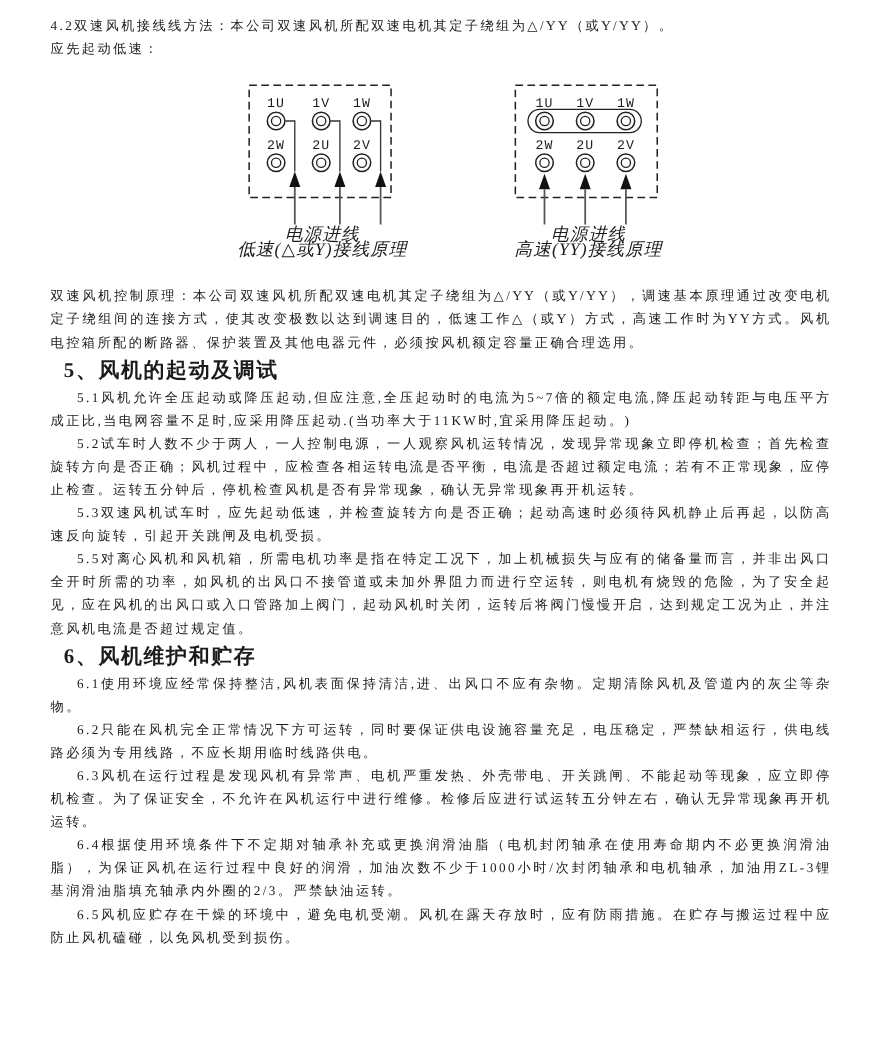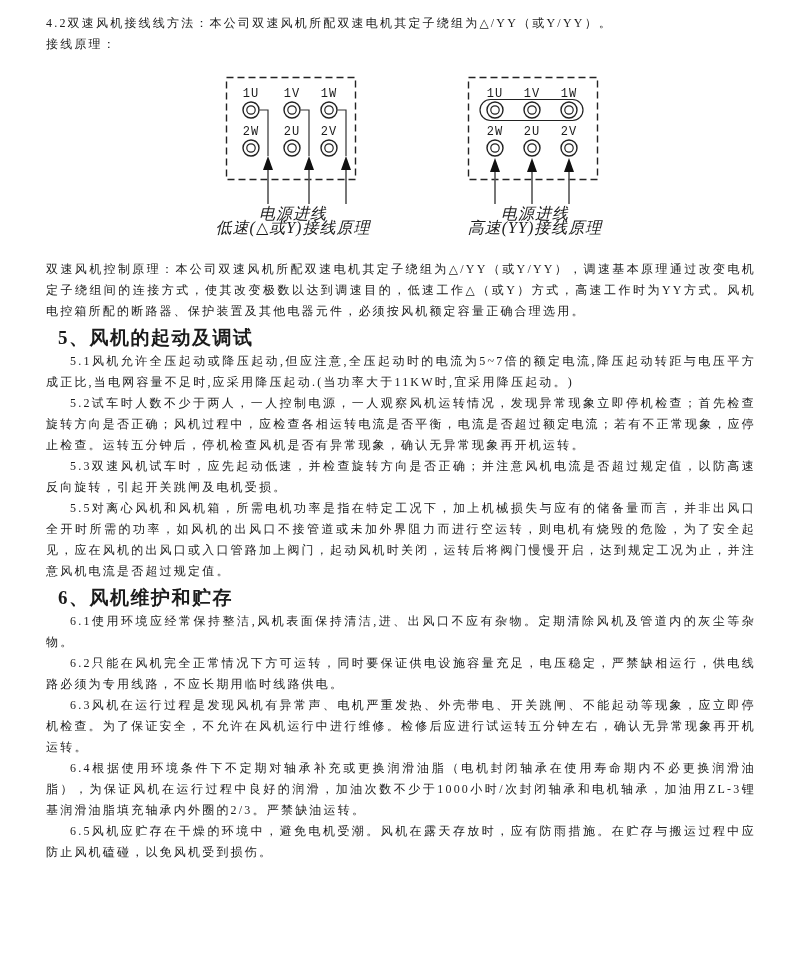--- a/index.html
+++ b/index.html
@@ -55,21 +55,21 @@
     font-size:12px;
     letter-spacing:1px;
   }
 </style>
 </head>
 <body>
 
 <div class="page">
 
   <p class="body-text">4.2双速风机接线线方法：本公司双速风机所配双速电机其定子绕组为△/YY（或Y/YY）。</p>
-  <p class="body-text">接线原理：</p>
+  <p class="body-text">应先起动低速：</p>
 
   <div class="diagrams-row">
 
     <figure class="diagram">
       <svg width="150" height="130" viewBox="0 0 150 130">
         <rect x="8.5" y="1.5" width="129" height="102" fill="none" stroke="#222222" stroke-width="1.4" stroke-dasharray="7 4"></rect>
 
         <g>
           <text class="svg-terminal-label" x="33" y="21" text-anchor="middle" fill="#1b1b1b">1U</text>
           <circle cx="33" cy="34" r="8" fill="none" stroke="#222222" stroke-width="1.4"></circle>
@@ -180,21 +180,21 @@
       </figcaption>
     </figure>
 
   </div>
 
   <p class="body-text control-paragraph">双速风机控制原理：本公司双速风机所配双速电机其定子绕组为△/YY（或Y/YY），调速基本原理通过改变电机定子绕组间的连接方式，使其改变极数以达到调速目的，低速工作△（或Y）方式，高速工作时为YY方式。风机电控箱所配的断路器、保护装置及其他电器元件，必须按风机额定容量正确合理选用。</p>
 
   <h2 class="section-heading">5、风机的起动及调试</h2>
   <p class="body-text indent">5.1风机允许全压起动或降压起动,但应注意,全压起动时的电流为5~7倍的额定电流,降压起动转距与电压平方成正比,当电网容量不足时,应采用降压起动.(当功率大于11KW时,宜采用降压起动。)</p>
   <p class="body-text indent">5.2试车时人数不少于两人，一人控制电源，一人观察风机运转情况，发现异常现象立即停机检查；首先检查旋转方向是否正确；风机过程中，应检查各相运转电流是否平衡，电流是否超过额定电流；若有不正常现象，应停止检查。运转五分钟后，停机检查风机是否有异常现象，确认无异常现象再开机运转。</p>
-  <p class="body-text indent">5.3双速风机试车时，应先起动低速，并检查旋转方向是否正确；并注意风机电流是否超过规定值，以防高速反向旋转，引起开关跳闸及电机受损。</p>
+  <p class="body-text indent">5.3双速风机试车时，应先起动低速，并检查旋转方向是否正确；起动高速时必须待风机静止后再起，以防高速反向旋转，引起开关跳闸及电机受损。</p>
   <p class="body-text indent">5.5对离心风机和风机箱，所需电机功率是指在特定工况下，加上机械损失与应有的储备量而言，并非出风口全开时所需的功率，如风机的出风口不接管道或未加外界阻力而进行空运转，则电机有烧毁的危险，为了安全起见，应在风机的出风口或入口管路加上阀门，起动风机时关闭，运转后将阀门慢慢开启，达到规定工况为止，并注意风机电流是否超过规定值。</p>
 
   <h2 class="section-heading">6、风机维护和贮存</h2>
   <p class="body-text indent">6.1使用环境应经常保持整洁,风机表面保持清洁,进、出风口不应有杂物。定期清除风机及管道内的灰尘等杂物。</p>
   <p class="body-text indent">6.2只能在风机完全正常情况下方可运转，同时要保证供电设施容量充足，电压稳定，严禁缺相运行，供电线路必须为专用线路，不应长期用临时线路供电。</p>
   <p class="body-text indent">6.3风机在运行过程是发现风机有异常声、电机严重发热、外壳带电、开关跳闸、不能起动等现象，应立即停机检查。为了保证安全，不允许在风机运行中进行维修。检修后应进行试运转五分钟左右，确认无异常现象再开机运转。</p>
   <p class="body-text indent">6.4根据使用环境条件下不定期对轴承补充或更换润滑油脂（电机封闭轴承在使用寿命期内不必更换润滑油脂），为保证风机在运行过程中良好的润滑，加油次数不少于1000小时/次封闭轴承和电机轴承，加油用ZL-3锂基润滑油脂填充轴承内外圈的2/3。严禁缺油运转。</p>
   <p class="body-text indent">6.5风机应贮存在干燥的环境中，避免电机受潮。风机在露天存放时，应有防雨措施。在贮存与搬运过程中应防止风机磕碰，以免风机受到损伤。</p>
 
 </div>

